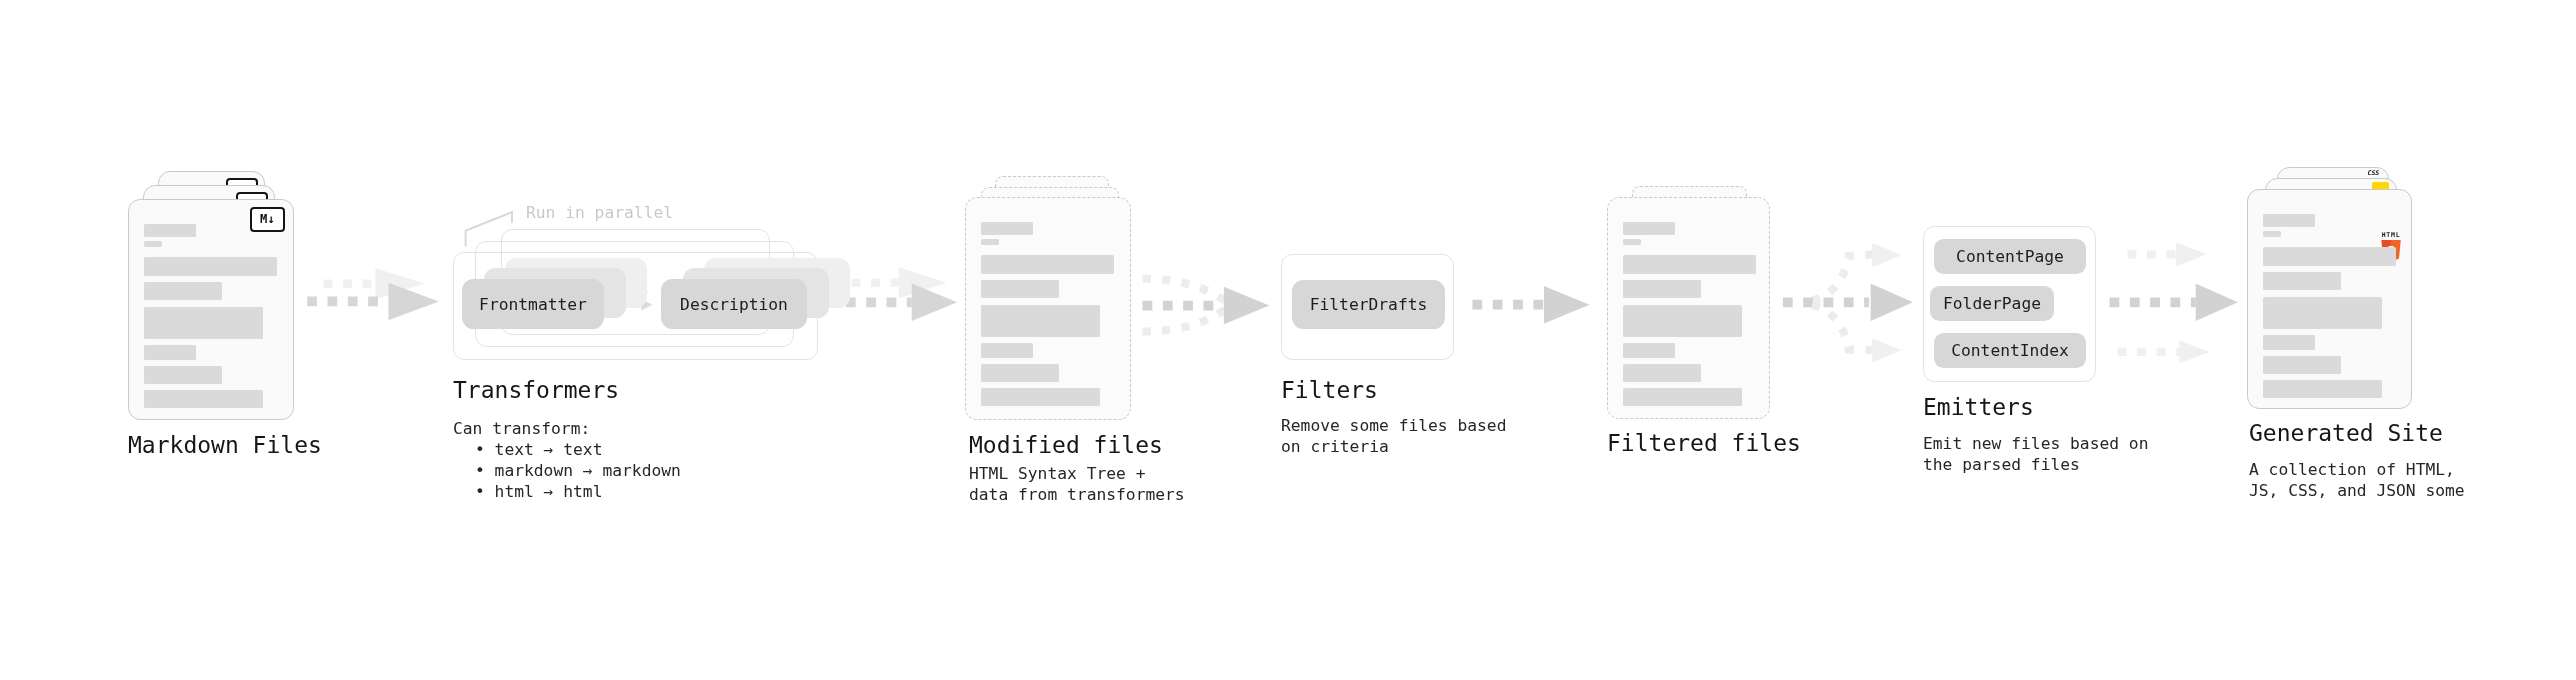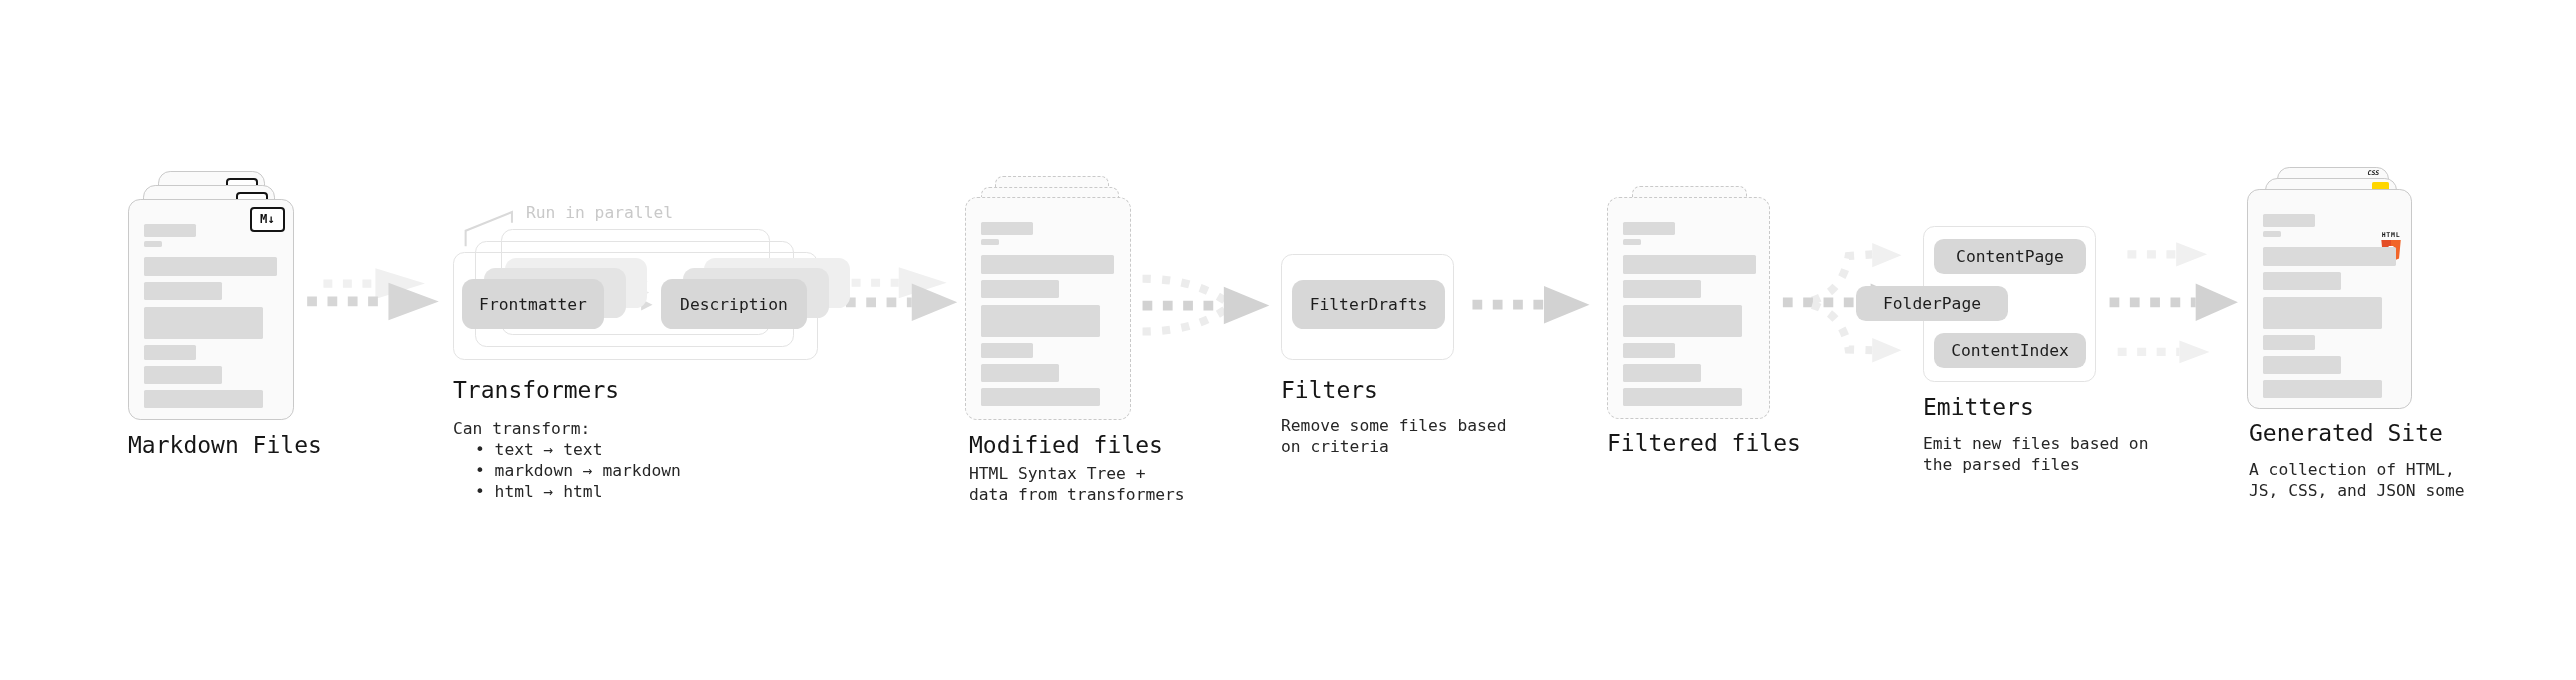--- a/index.html
+++ b/index.html
@@ -210,21 +210,21 @@
           <div class="bar" style="width: 78px; height: 18px; margin-top: 5.7px;"></div>
           <div class="bar" style="width: 119px; height: 18px; margin-top: 5.7px;"></div>
         </div>
     </div>
     <div class="stage-label" style="left:1607px;top:431px;">Filtered files</div>
   </div>
 
   <div>
     <div class="frame" style="left:1923px;top:226px;width:173px;height:156px;"></div>
     <div class="pill" style="left:1934px;top:239px;width:152px;height:35px;border-radius:9.8px;">ContentPage</div>
-    <div class="pill" style="left:1856px;top:286px;width:152px;height:35px;border-radius:9.8px;">FolderPage</div>
+    <div class="pill" style="left:1930px;top:286px;width:124px;height:35px;border-radius:9.8px;">FolderPage</div>
     <div class="pill" style="left:1934px;top:333px;width:152px;height:35px;border-radius:9.8px;">ContentIndex</div>
     <div class="stage-label" style="left:1923px;top:395px;">Emitters</div>
     <div class="stage-desc" style="left:1923px;top:433px;">
       <div>Emit new files based on</div>
       <div>the parsed files</div>
     </div>
   </div>
 
   <div>
     <div class="card" style="left:2277px;top:167px;width:112px;height:57px;">

